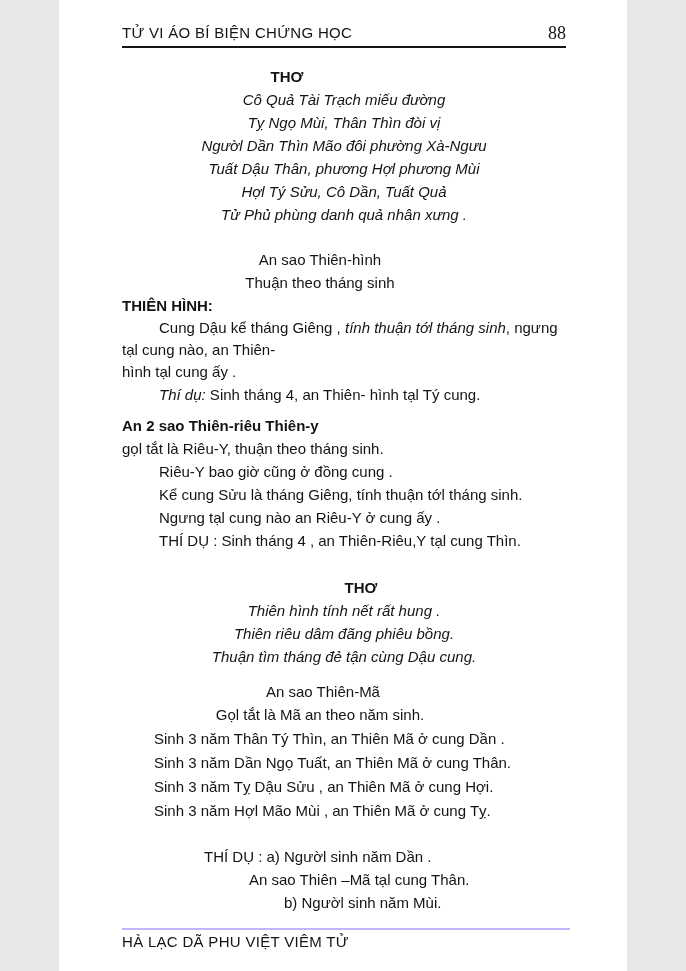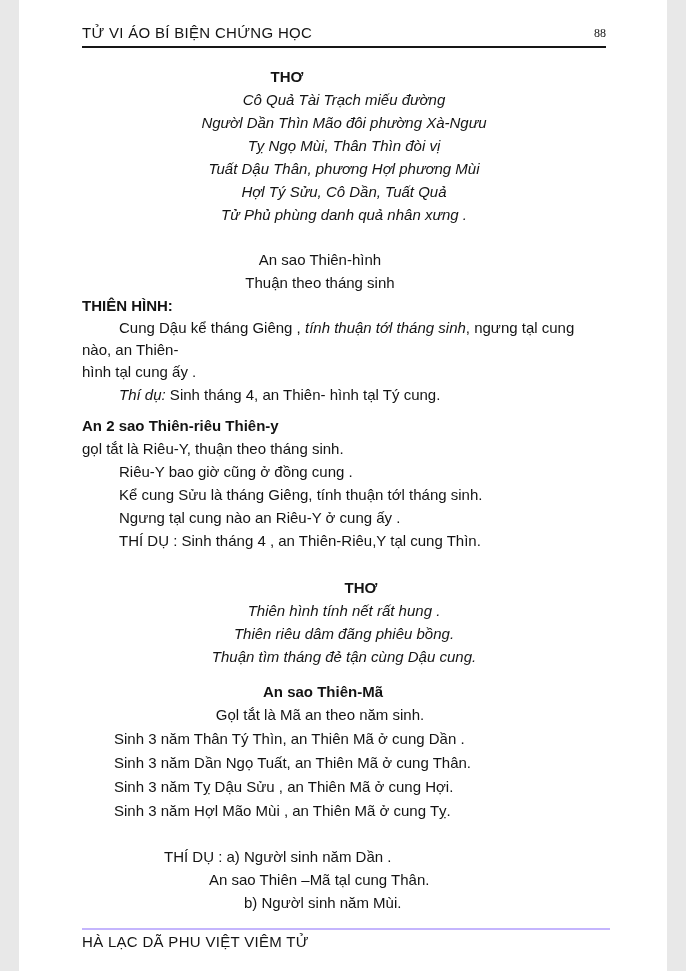--- a/index.html
+++ b/index.html
@@ -1,47 +1,47 @@
 <!DOCTYPE html>
 <html><head>
 <meta charset="utf-8">
 <style>
   html,body{margin:0;padding:0;background:#e8e8e8;}
   .page{
     position:relative;
-    width:648px;height:971px;
+    width:568px;height:971px;
     background:#ffffff;
     margin:0 auto;
     box-sizing:border-box;
     padding:24px 61px 4px 63px;
     font-family:"Liberation Sans", sans-serif;
     color:#141414;
     font-size:15px;
     overflow:hidden;
   }
   .header{
     display:flex;justify-content:space-between;align-items:flex-end;
     border-bottom:2px solid #161616;
     padding-bottom:5px;
   }
   .header-title{font-size:15px;letter-spacing:0.3px;}
-  .page-number{font-family:"Liberation Serif", serif;font-size:12px;line-height:15px;}
+  .page-number{font-family:"Liberation Serif", serif;font-size:18px;line-height:15px;}
   .italic{font-style:italic;}
   .poem-line{line-height:23px;font-style:italic;text-align:center;}
   .tho1-heading{margin-top:17px;font-weight:bold;text-align:center;line-height:23px;position:relative;left:-57px;}
   .tho2-heading{margin-top:24px;font-weight:bold;text-align:center;line-height:23px;position:relative;left:17px;}
   .hinh-heading{margin-top:22px;font-weight:normal;text-align:center;line-height:23px;position:relative;left:-24px;}
   .hinh-sub{text-align:center;line-height:23px;position:relative;left:-24px;}
   .hinh-label{font-weight:bold;line-height:23px;}
   .hinh-para{line-height:22px;text-indent:37px;}
   .hinh-example{line-height:23px;text-indent:37px;}
   .rieu-heading{margin-top:8px;font-weight:bold;line-height:23px;}
   .rieu-intro{line-height:23px;}
   .rieu-line{line-height:23px;padding-left:37px;}
-  .ma-heading{margin-top:12px;font-weight:bold;text-align:center;line-height:23px;position:relative;left:-21px;}
+  .ma-heading{margin-top:12px;font-weight:normal;text-align:center;line-height:23px;position:relative;left:-21px;}
   .ma-sub{text-align:center;line-height:24px;position:relative;left:-24px;}
   .ma-line{line-height:24px;padding-left:32px;}
   .ma-examples{margin-top:22px;}
   .ma-example-0{line-height:23px;padding-left:82px;}
   .ma-example-1{line-height:23px;padding-left:127px;}
   .ma-example-2{line-height:23px;padding-left:162px;}
   .footer{
     position:absolute;left:63px;right:57px;top:928px;
     border-top:2px solid #c4b5fd;
     padding-top:3px;
@@ -54,22 +54,22 @@
 <div class="page">
 
   <div class="header">
     <span class="header-title">TỬ VI ÁO BÍ BIỆN CHỨNG HỌC</span>
     <span class="page-number">88</span>
   </div>
 
   <div class="tho1-heading">THƠ</div>
   <div>
     <div class="poem-line">Cô Quả Tài Trạch miếu đường</div>
+    <div class="poem-line">Tỵ Ngọ Mùi, Thân Thìn đòi vị</div>
     <div class="poem-line">Ngườl Dần Thìn Mão đôi phường Xà-Ngưu</div>
-    <div class="poem-line">Tỵ Ngọ Mùi, Thân Thìn đòi vị</div>
     <div class="poem-line">Tuất Dậu Thân, phương Hợl phương Mùi</div>
     <div class="poem-line">Hợl Tý Sửu, Cô Dần, Tuất Quả</div>
     <div class="poem-line">Tử Phủ phùng danh quả nhân xưng .</div>
   </div>
 
   <div class="hinh-heading">An sao Thiên-hình</div>
   <div class="hinh-sub">Thuận theo tháng sinh</div>
   <div class="hinh-label">THIÊN HÌNH:</div>
   <div class="hinh-para">
     <span>Cung Dậu kể tháng Giêng , </span><span class="italic">tính thuận tớl tháng sinh</span><span>, ngưng tạl cung nào, an Thiên-</span><br><span>hình tạl cung ấy .</span>

